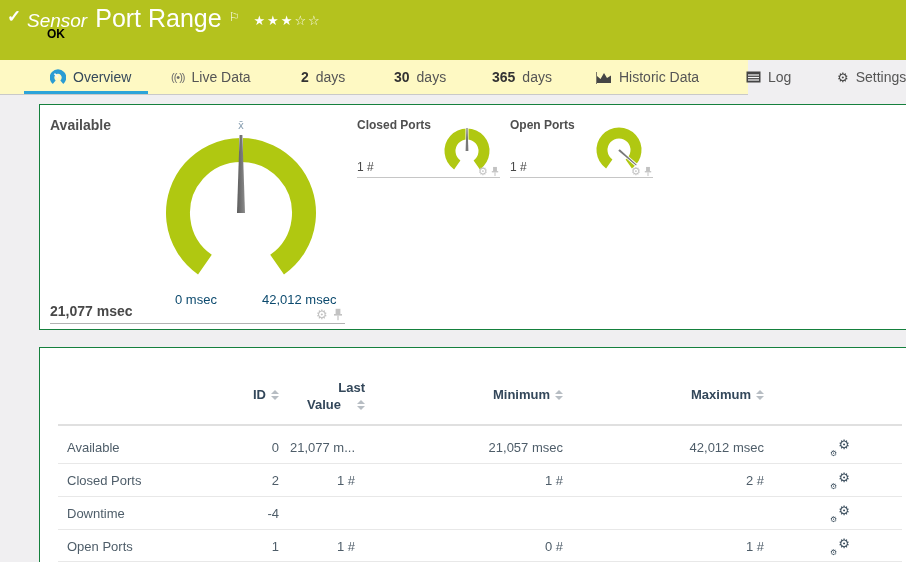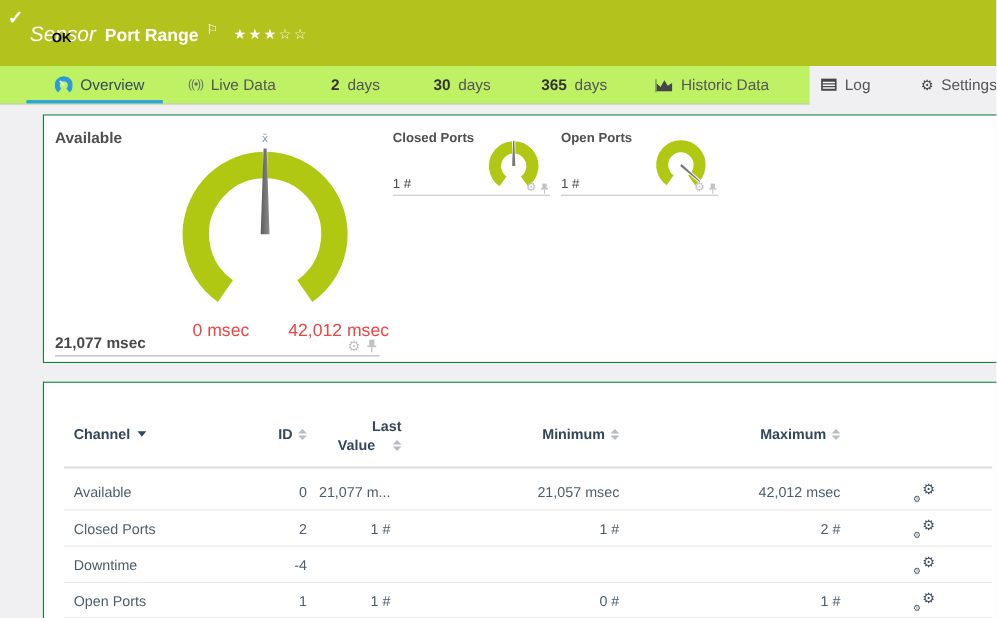--- a/index.html
+++ b/index.html
@@ -5,42 +5,42 @@
   html,body{margin:0;padding:0;background:#fff;}
   #app{position:relative;width:906px;height:562px;background:#f0eff1;overflow:hidden;
        font-family:"Liberation Sans",sans-serif;-webkit-font-smoothing:antialiased;}
   .abs{position:absolute;}
 
   
   .hdr{position:absolute;left:0;top:0;width:906px;height:60px;background:#b4c21e;}
   .hdr .check{position:absolute;left:7px;top:6px;color:#fff;font-size:17px;font-weight:bold;}
   .titleRow{position:absolute;left:27px;top:4px;display:flex;align-items:baseline;color:#fff;justify-content:center;}
   .sensorWord{font-style:italic;font-size:19px;margin-right:8px;}
-  .sensorTitle{font-weight:bold;font-size:16px;margin-top:20px;}
+  .sensorTitle{font-weight:normal;font-size:25px;}
   .flag{font-size:12px;color:#fff;margin-left:7px;position:relative;top:-6px;}
   .stars{font-size:13px;color:#fff;letter-spacing:2px;margin-left:14px;position:relative;top:-2px;}
   .okTxt{position:absolute;left:47px;top:27px;color:#000000;font-size:12px;font-weight:bold;}
 
   
-  .tabbar{position:absolute;left:0;top:60px;width:736px;height:34px;background:#bef264;border-bottom:1px solid #c9c9c9;}
+  .tabbar{position:absolute;left:0;top:60px;width:736px;height:34px;background:#fef9c3;border-bottom:1px solid #c9c9c9;padding-left:12px;}
   .tab{position:absolute;top:0;height:34px;display:flex;align-items:center;gap:7px;font-size:14px;color:#555;}
   .tab .num{font-weight:bold;color:#333;}
   .tab.active{color:#35495b;}
   .underline{position:absolute;left:24px;top:31px;width:124px;height:3px;background:#2da4d9;}
   .liveGlyph{font-size:11px;color:#6d6d6d;letter-spacing:-1px;}
   .gearGlyph{font-size:13px;color:#454545;}
 
   
   .panel{position:absolute;left:39px;width:878px;background:#fff;border:1px solid #15803d;box-sizing:border-box;}
   #panel-gauges{top:104px;height:226px;}
   #panel-table{top:347px;height:220px;border-bottom:none;}
 
   .gaugeTitle{position:absolute;font-size:14px;font-weight:bold;color:#4f4f4f;}
   .gaugeTitleSm{position:absolute;font-size:12px;font-weight:bold;color:#4f4f4f;}
-  .axisLabel{position:absolute;font-size:16px;color:#ef4444;}
+  .axisLabel{position:absolute;font-size:13px;color:#0c4a6e;}
   .footerVal{position:absolute;font-size:14px;font-weight:bold;color:#484848;}
   .footerValSm{position:absolute;font-size:12px;color:#484848;}
   .footerLine{position:absolute;height:1px;background:#b3b3b3;}
   .footerGear{position:absolute;color:#c2c2c2;font-size:13px;line-height:13px;}
   .footerGearSm{position:absolute;color:#c2c2c2;font-size:11px;line-height:11px;}
 
   
   .th{position:absolute;font-size:13px;font-weight:bold;color:#33475a;display:flex;align-items:center;}
   .th.right{justify-content:flex-end;}
   .sort{display:inline-flex;flex-direction:column;align-items:center;margin-left:5px;gap:2px;}
@@ -177,24 +177,20 @@
     <svg class="abs" style="left:604px;top:61px;" width="8" height="11" viewBox="0 0 10 13">
       <rect x="2.6" y="0.8" width="4.8" height="5.6" fill="#c2c2c2"></rect>
       <rect x="1" y="6" width="8" height="1.6" fill="#c2c2c2"></rect>
       <rect x="4.4" y="7.6" width="1.2" height="4.6" fill="#c2c2c2"></rect>
     </svg>
     <div class="footerLine" style="left:470px;top:72px;width:143px;background:#c6c6c6;"></div>
   </div>
 
   <div class="panel" id="panel-table">
 
-    <div class="th" style="left:27px;top:39px;width:150px;">
-      <span>Channel</span>
-      <span class="caret"></span>
-    </div>
     <div class="th right" style="left:165px;top:39px;width:74px;">
       <span>ID</span>
       <span class="sort">
           <span class="u"></span>
           <span class="d"></span>
         </span>
     </div>
     <div class="th" style="left:245px;top:31px;width:80px;display:block;text-align:right;line-height:17px;">
       <div>Last</div>
       <div style="display:flex;justify-content:flex-end;align-items:center;gap:11px;">

